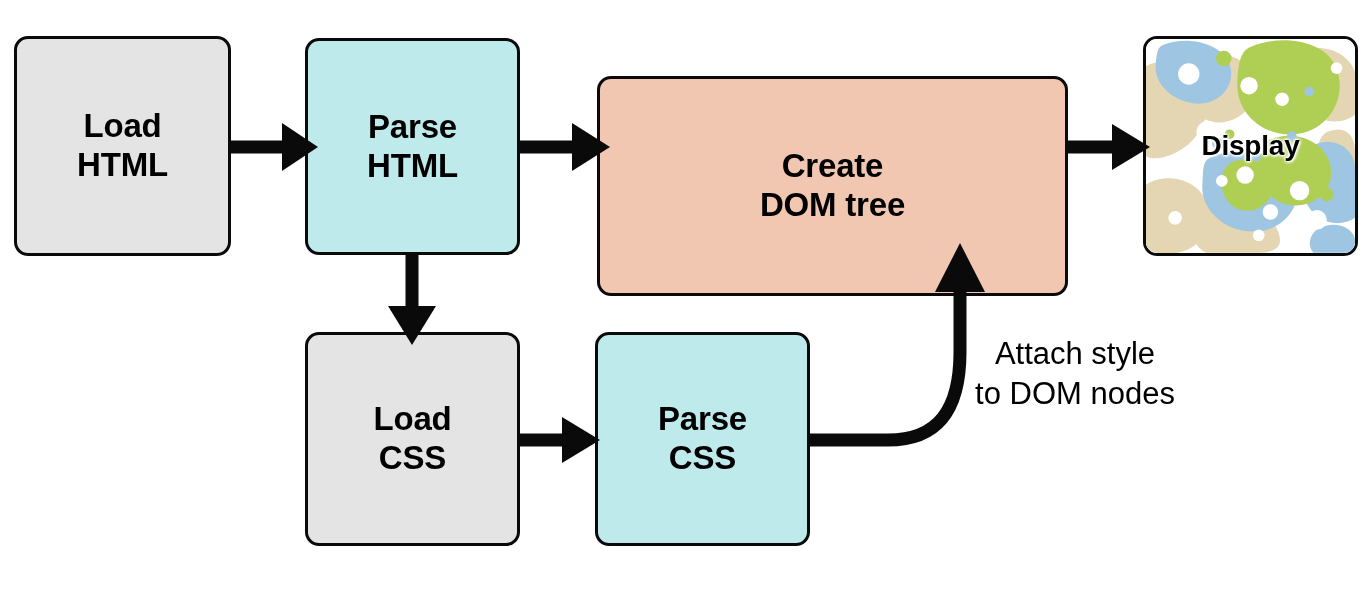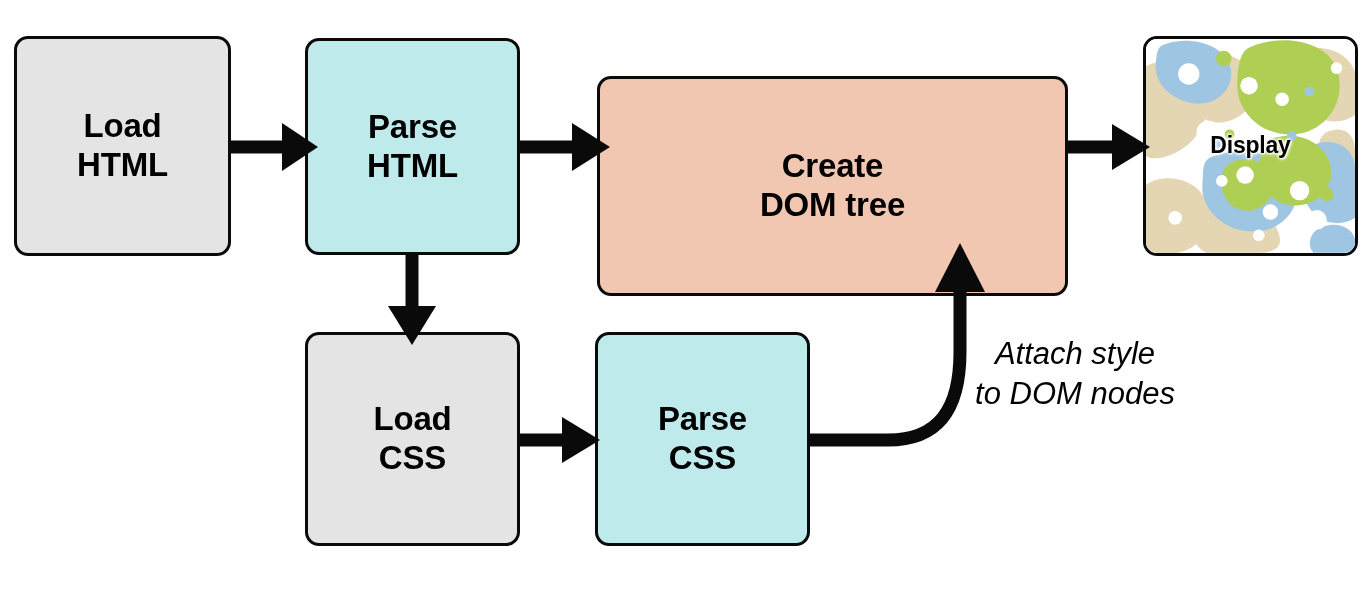--- a/index.html
+++ b/index.html
@@ -36,21 +36,21 @@
   }
   .node .label {
     position: relative;
     z-index: 3;
     white-space: pre-line;
   }
   
   #node-load-html  { left: 14px;   top: 36px;  width: 217px; height: 220px; background: #E4E4E4; font-size: 33px; }
   #node-parse-html { left: 305px;  top: 38px;  width: 215px; height: 217px; background: #BEEAEC; font-size: 33px; }
   #node-create-dom { left: 597px;  top: 36px;  width: 471px; height: 220px; background: #F2C7B2; font-size: 33px; margin-top: 40px; }
-  #node-display    { left: 1143px; top: 36px;  width: 215px; height: 220px; background: #ffffff; font-size: 23px; }
+  #node-display    { left: 1143px; top: 36px;  width: 215px; height: 220px; background: #ffffff; font-size: 28px; }
   #node-load-css   { left: 305px;  top: 332px; width: 215px; height: 214px; background: #E4E4E4; font-size: 33px; }
   #node-parse-css  { left: 595px;  top: 332px; width: 215px; height: 214px; background: #BEEAEC; font-size: 33px; }
 
   #node-display .label {
     text-shadow:
       0 0 4px #ffffff, 0 0 4px #ffffff, 0 0 3px #ffffff,
       1px 1px 2px #ffffff, -1px -1px 2px #ffffff;
   }
   .blob-canvas {
     position: absolute;
@@ -67,21 +67,20 @@
     pointer-events: none;
   }
 
   
   #annotation-attach-style {
     position: absolute;
     left: 960px;
     top: 334px;
     width: 230px;
     font-size: 31px;
-    font-style: italic;
     font-weight: normal;
     color: #000000;
     line-height: 1.28;
     text-align: center;
     white-space: pre-line;
   }
 </style>
 </head>
 <body>
 

